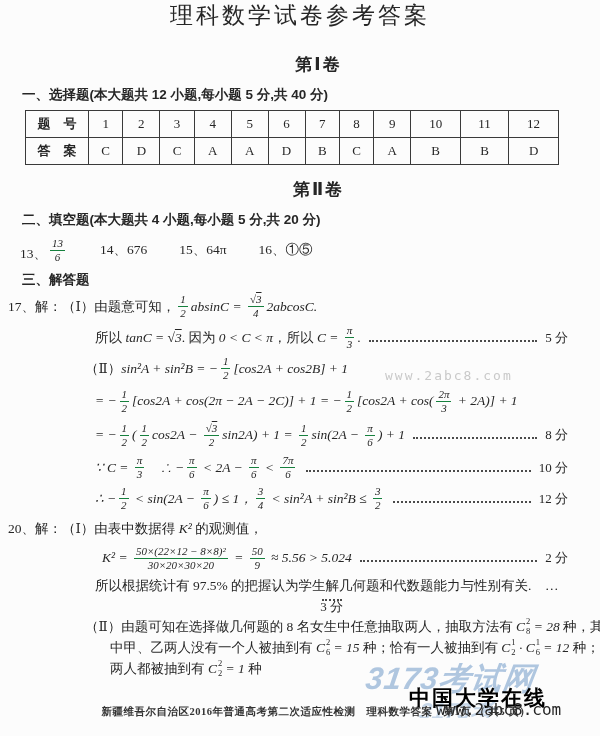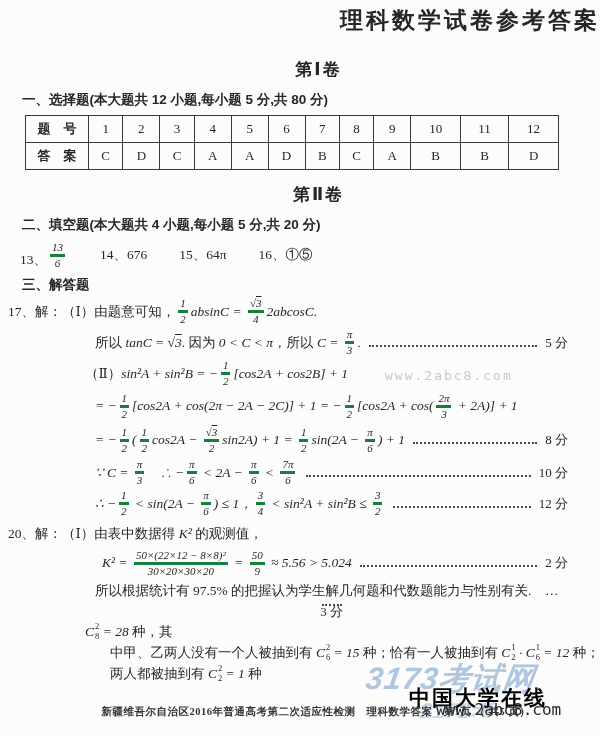--- a/index.html
+++ b/index.html
@@ -3,23 +3,22 @@
 <meta charset="utf-8">
 <style>
   html,body{margin:0;padding:0;}
   body{
     width:600px;height:736px;background:#fcfcfc;color:#262626;
     font-family:"Liberation Serif","DejaVu Serif",serif;
     position:relative;overflow:hidden;
   }
   .page{position:relative;width:600px;height:736px;}
   .title{
-    text-align:right;font-size:23px;font-weight:bold;letter-spacing:3px;
-    font-family:"Liberation Sans","DejaVu Sans",sans-serif;
-    padding-top:5px;
+    text-align:center;font-size:23px;font-weight:normal;letter-spacing:3px;
+    font-family:"Liberation Sans","DejaVu Sans",sans-serif;
   }
   .part-heading{
     text-align:center;font-size:17px;font-weight:bold;letter-spacing:2px;
     font-family:"Liberation Sans","DejaVu Sans",sans-serif;
     margin-top:22px;
     padding-left:37px;
   }
   .part-heading.second{margin-top:13px;}
   .section-heading{
     font-size:13.5px;font-weight:bold;margin:10px 0 0 22px;
@@ -45,21 +44,21 @@
   .formula-line{
     display:flex;align-items:center;min-height:31px;font-size:13.5px;
   }
   .cn{white-space:pre;}
   .math{font-style:italic;white-space:pre;}
   .frac{
     display:inline-flex;flex-direction:column;text-align:center;
     font-size:11px;line-height:1.15;margin:0 3px;vertical-align:middle;
     font-style:italic;
   }
-  .frac .num{border-bottom:3px solid #15803d;padding:0 2px;font-family:Liberation Serif, serif;}
+  .frac .num{border-bottom:1px solid #15803d;padding:0 2px;font-family:Liberation Serif, serif;}
   .frac .den{padding:0 2px;}
   .ol{text-decoration:overline;}
   .sqrt{white-space:pre;}
   .cs{display:inline-flex;align-items:center;font-style:italic;}
   .cs-base{font-size:13.5px;}
   .cs-scripts{
     display:inline-flex;flex-direction:column;font-size:8.5px;line-height:1.1;
     margin-left:1px;font-style:normal;
   }
   .dots{
@@ -100,21 +99,21 @@
 </style>
 </head>
 <body>
 
 <div class="page">
 
   <div class="title">理科数学试卷参考答案</div>
 
   <div class="part-heading">第Ⅰ卷</div>
 
-  <div class="section-heading">一、选择题(本大题共 12 小题,每小题 5 分,共 80 分)</div>
+  <div class="section-heading">一、选择题(本大题共 12 小题,每小题 5 分,共 40 分)</div>
 
   <table class="answers">
     <tbody>
         <tr>
       <td class="hdr">题　号</td>
       <td>1</td>
       <td>2</td>
       <td>3</td>
       <td>4</td>
       <td>5</td>
@@ -328,20 +327,21 @@
         <span class="score">2 分</span>
       </div>
     <div class="formula-line" style="min-height: 20px; margin-left: 87px;">
         <span class="cn">所以根据统计有 97.5% 的把握认为学生解几何题和代数题能力与性别有关.　…</span>
       </div>
     <div class="formula-line" style="min-height: 15px; margin-left: 87px; flex-direction: column;">
         <span class="dots"></span>
         <span class="score">3 分</span>
       </div>
     <div class="formula-line" style="min-height: 21px; margin-left: 77px;">
+        <span class="cn">（Ⅱ）由题可知在选择做几何题的 8 名女生中任意抽取两人，抽取方法有 </span>
         <span class="cs">
           <span class="cs-base">C</span>
           <span class="cs-scripts">
             <span>2</span>
             <span>8</span>
           </span>
         </span>
         <span class="math"> = 28</span>
         <span class="cn"> 种，其</span>
       </div>

